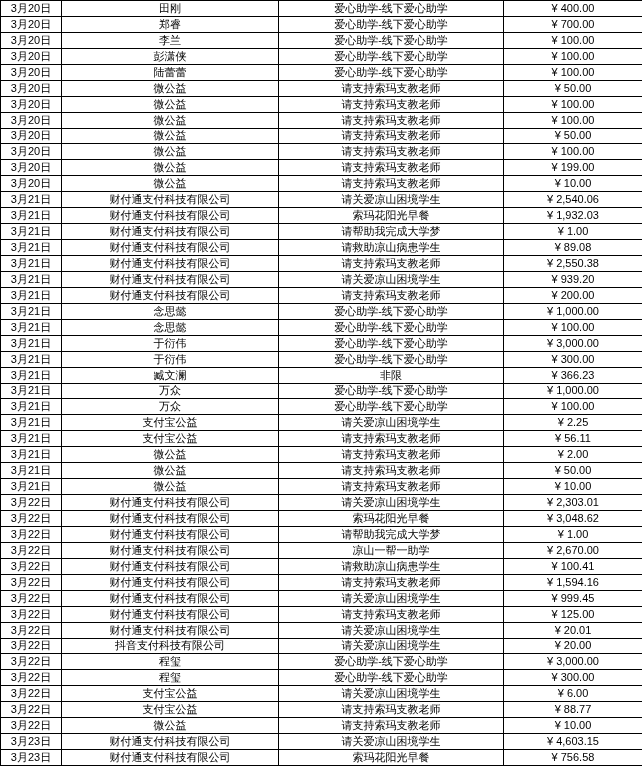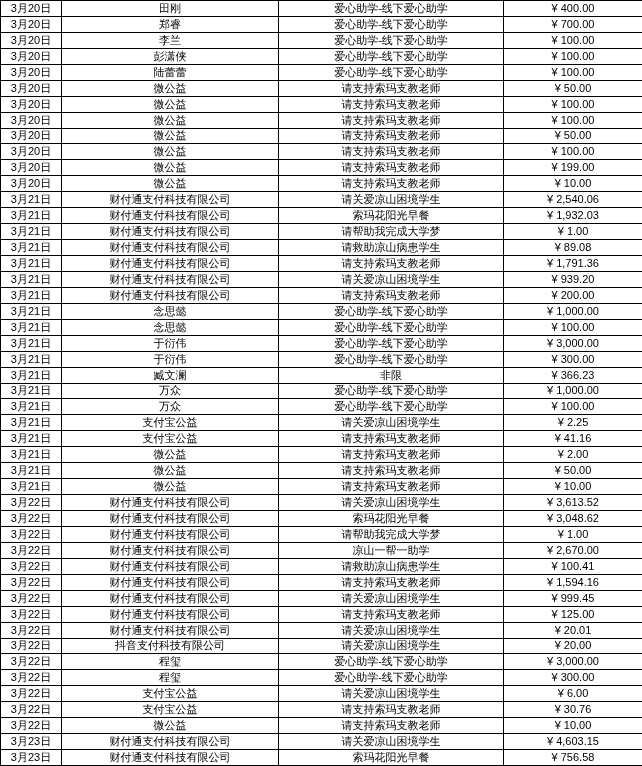--- a/index.html
+++ b/index.html
@@ -138,21 +138,21 @@
         <tr>
           <td>3月21日</td>
           <td>财付通支付科技有限公司</td>
           <td>请救助凉山病患学生</td>
           <td>¥ 89.08</td>
         </tr>
         <tr>
           <td>3月21日</td>
           <td>财付通支付科技有限公司</td>
           <td>请支持索玛支教老师</td>
-          <td>¥ 1,791.36</td>
+          <td>¥ 2,550.38</td>
         </tr>
         <tr>
           <td>3月21日</td>
           <td>财付通支付科技有限公司</td>
           <td>请关爱凉山困境学生</td>
           <td>¥ 939.20</td>
         </tr>
         <tr>
           <td>3月21日</td>
           <td>财付通支付科技有限公司</td>
@@ -204,21 +204,21 @@
         <tr>
           <td>3月21日</td>
           <td>支付宝公益</td>
           <td>请关爱凉山困境学生</td>
           <td>¥ 2.25</td>
         </tr>
         <tr>
           <td>3月21日</td>
           <td>支付宝公益</td>
           <td>请支持索玛支教老师</td>
-          <td>¥ 41.16</td>
+          <td>¥ 56.11</td>
         </tr>
         <tr>
           <td>3月21日</td>
           <td>微公益</td>
           <td>请支持索玛支教老师</td>
           <td>¥ 2.00</td>
         </tr>
         <tr>
           <td>3月21日</td>
           <td>微公益</td>
@@ -228,21 +228,21 @@
         <tr>
           <td>3月21日</td>
           <td>微公益</td>
           <td>请支持索玛支教老师</td>
           <td>¥ 10.00</td>
         </tr>
         <tr>
           <td>3月22日</td>
           <td>财付通支付科技有限公司</td>
           <td>请关爱凉山困境学生</td>
-          <td>¥ 3,613.52</td>
+          <td>¥ 2,303.01</td>
         </tr>
         <tr>
           <td>3月22日</td>
           <td>财付通支付科技有限公司</td>
           <td>索玛花阳光早餐</td>
           <td>¥ 3,048.62</td>
         </tr>
         <tr>
           <td>3月22日</td>
           <td>财付通支付科技有限公司</td>
@@ -306,21 +306,21 @@
         <tr>
           <td>3月22日</td>
           <td>支付宝公益</td>
           <td>请关爱凉山困境学生</td>
           <td>¥ 6.00</td>
         </tr>
         <tr>
           <td>3月22日</td>
           <td>支付宝公益</td>
           <td>请支持索玛支教老师</td>
-          <td>¥ 30.76</td>
+          <td>¥ 88.77</td>
         </tr>
         <tr>
           <td>3月22日</td>
           <td>微公益</td>
           <td>请支持索玛支教老师</td>
           <td>¥ 10.00</td>
         </tr>
         <tr>
           <td>3月23日</td>
           <td>财付通支付科技有限公司</td>

